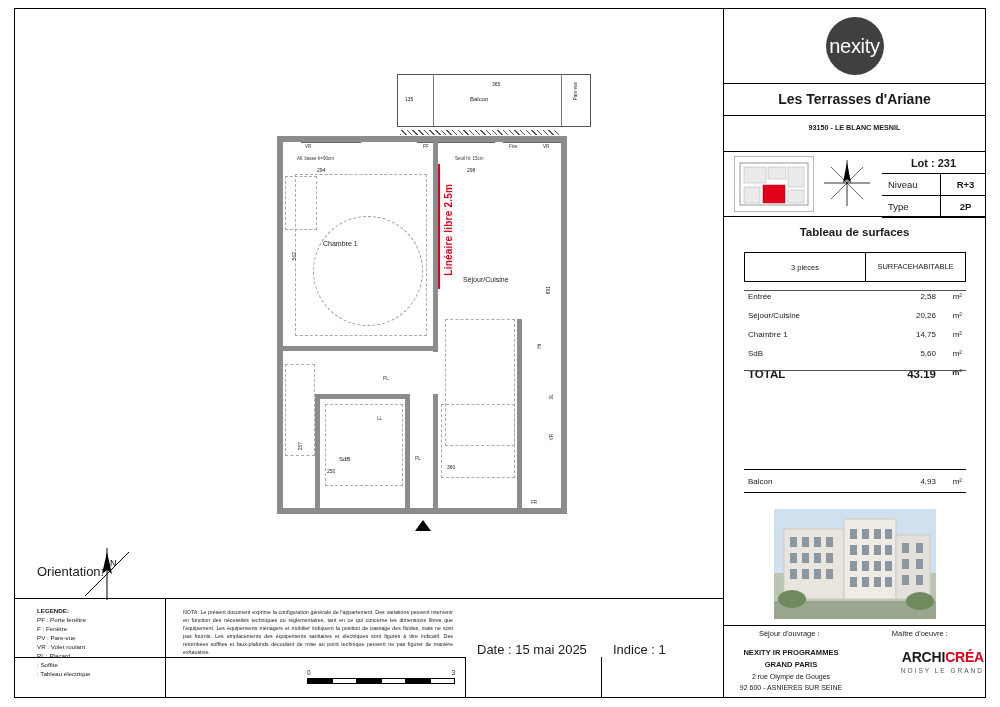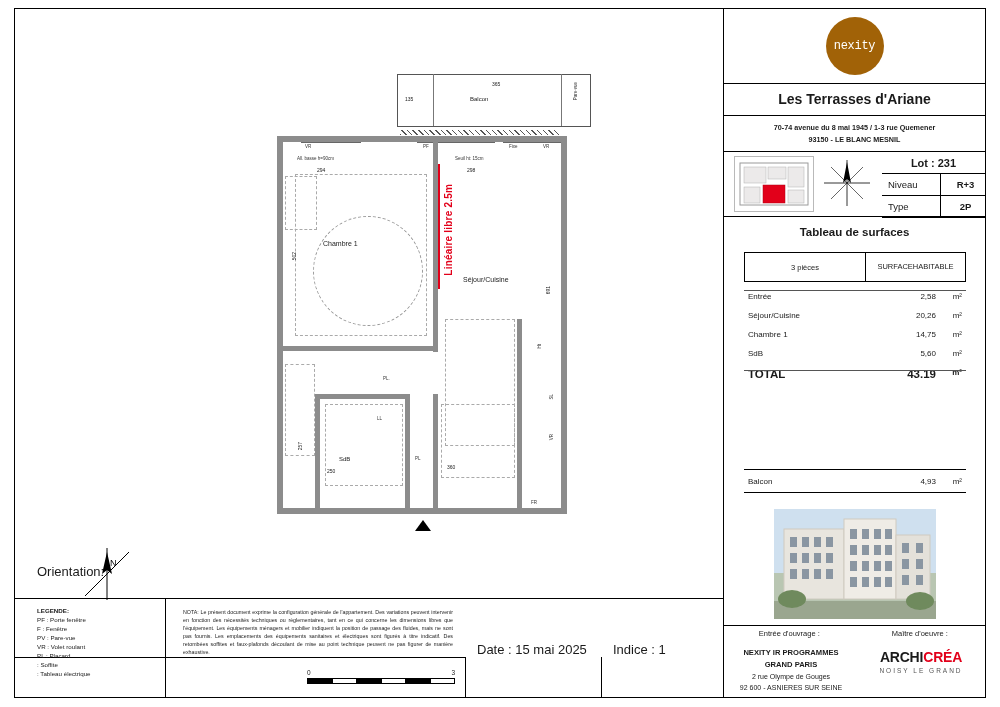--- a/index.html
+++ b/index.html
@@ -229,26 +229,26 @@
   }
   #logo-wrap {
     position: absolute;
     left: 0; top: 0;
     width: 261px; height: 74px;
     display: flex; align-items: center; justify-content: center;
   }
   #nexity-logo {
     width: 58px; height: 58px;
     border-radius: 50%;
-    background: #a16207;
+    background: #404040;
     color: #fff;
     display: flex; align-items: center; justify-content: center;
-    font-size: 12px;
+    font-size: 20px;
     letter-spacing: -0.3px;
-    font-family: Liberation Mono, monospace;
+    font-family: Liberation Sans, sans-serif;
   }
   #program-name {
     position: absolute;
     left: 0; top: 82px;
     width: 261px;
     text-align: center;
     font-size: 14px;
     font-weight: bold;
   }
   #address {
@@ -392,21 +392,21 @@
     width: 130px;
     text-align: center;
     font-size: 7px;
     line-height: 1.6;
   }
   #mo-block .strong { font-weight: bold; font-size: 7.6px; }
   #moe-block {
     position: absolute;
     left: 134px; top: 640px;
     width: 126px;
-    text-align: center;
+    text-align: right;
   }
   #archicrea {
     font-size: 14px;
     font-weight: bold;
     letter-spacing: -0.2px;
   }
   #archicrea .red { color: #e2001a; }
   #archicrea-sub {
     font-size: 6.5px;
     letter-spacing: 2px;
@@ -545,21 +545,20 @@
 
     <div id="logo-wrap">
       <div id="nexity-logo">nexity</div>
     </div>
     <div class="hline" style="top:74px;"></div>
 
     <div id="program-name">Les Terrasses d'Ariane</div>
     <div class="hline" style="top:106px;"></div>
 
     <div id="address">
-      <div>70-74 avenue du 8 mai 1945 / 1-3 rue Quemener</div>
       <div>93150 - LE BLANC MESNIL</div>
     </div>
     <div class="hline" style="top:142px;"></div>
 
     <div id="locator-row">
       <div id="mini-plan">
         <svg viewBox="0 0 78 54" width="78" height="54">
           <rect x="5" y="6" width="68" height="42" fill="#fff" stroke="#9a9a9a" stroke-width="1"></rect>
           <rect x="9" y="10" width="22" height="16" fill="#eceaea" stroke="#b0b0b0" stroke-width="0.5"></rect>
           <rect x="33" y="10" width="18" height="12" fill="#eceaea" stroke="#b0b0b0" stroke-width="0.5"></rect>
@@ -683,21 +682,21 @@
         </g>
         <rect x="0" y="92" width="162" height="18" fill="#9aa68f"></rect>
         <ellipse cx="18" cy="90" rx="14" ry="9" fill="#6f8a5d"></ellipse>
         <ellipse cx="146" cy="92" rx="14" ry="9" fill="#6f8a5d"></ellipse>
       </svg>
     </div>
 
     <div class="hline" style="top:616px;"></div>
 
     <div id="footer-labels">
-      <div class="h">Entrée d'ouvrage :</div>
+      <div class="h">Séjour d'ouvrage :</div>
       <div class="h">Maître d'oeuvre :</div>
     </div>
 
     <div id="mo-block">
       <div class="strong">NEXITY IR PROGRAMMES</div>
       <div class="strong">GRAND PARIS</div>
       <div>2 rue Olympe de Gouges</div>
       <div>92 600 - ASNIERES SUR SEINE</div>
     </div>
 

